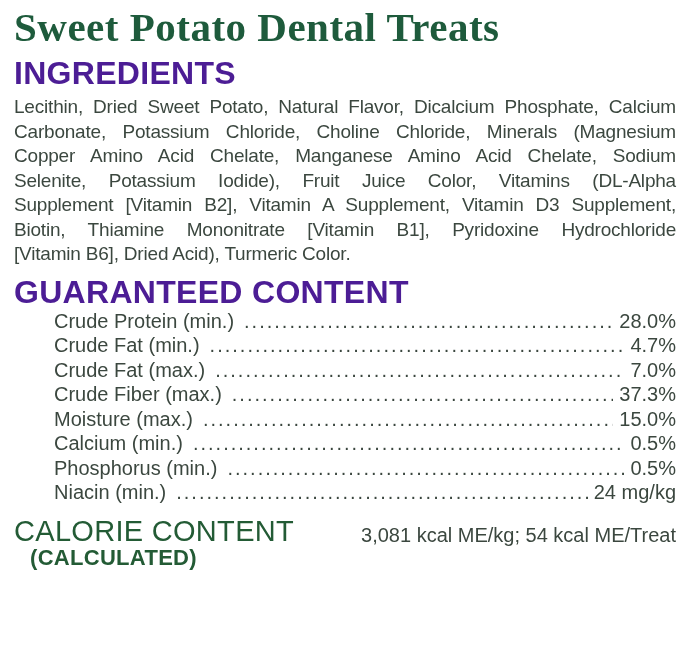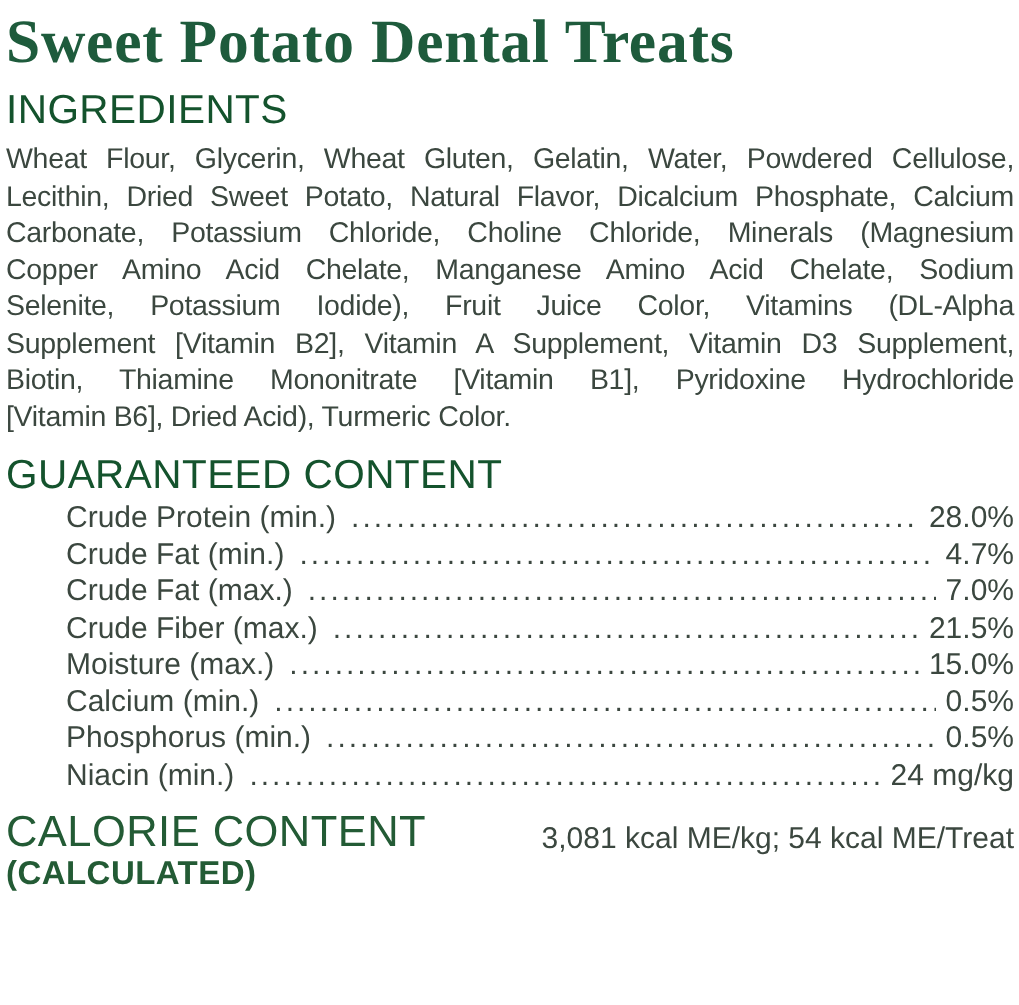--- a/index.html
+++ b/index.html
@@ -5,38 +5,38 @@
   html, body {
     margin: 0;
     padding: 0;
     background: #ffffff;
   }
   .page {
     position: relative;
     width: 679px;
     height: 670px;
     box-sizing: border-box;
-    padding: 3px 3px 0 4px;
+    padding: 3px 3px 0 14px;
     background: #ffffff;
     font-family: "Liberation Sans", sans-serif;
     overflow: hidden;
   }
   .title {
     font-family: "Liberation Serif", serif;
     font-weight: 700;
     color: #1e5b3c;
     font-size: 41px;
     line-height: 44px;
     letter-spacing: 0.5px;
     margin: 2px 0 0 0;
   }
   .sec-heading {
-    font-weight: 400;
-    color: #14532d;
-    font-size: 27px;
+    font-weight: 700;
+    color: #4c1d95;
+    font-size: 32px;
     line-height: 28px;
     letter-spacing: 0.3px;
     margin: 0;
   }
   .ing-heading { margin-top: 10px; }
   .ga-heading  { margin-top: 11px; }
   .para {
     margin-top: 8px;
     color: #3b473f;
     font-size: 19px;
@@ -88,40 +88,40 @@
     font-size: 29px;
     line-height: 30px;
     letter-spacing: 0.3px;
   }
   .cal-subheading {
     font-weight: 700;
     color: #235b35;
     font-size: 22px;
     line-height: 24px;
     letter-spacing: 0.3px;
+    margin-left: 16px;
   }
   .cal-value {
     color: #3b473f;
     font-size: 20px;
     line-height: 24px;
     margin-top: 7px;
     white-space: nowrap;
   }
 </style>
 </head>
 <body>
 
 <div class="page">
 
   <h1 class="title">Sweet Potato Dental Treats</h1>
 
   <section>
     <h2 class="sec-heading ing-heading">INGREDIENTS</h2>
     <div class="para">
-      <div class="jline">Wheat Flour, Glycerin, Wheat Gluten, Gelatin, Water, Powdered Cellulose,</div>
       <div class="jline">Lecithin, Dried Sweet Potato, Natural Flavor, Dicalcium Phosphate, Calcium</div>
       <div class="jline">Carbonate, Potassium Chloride, Choline Chloride, Minerals (Magnesium</div>
       <div class="jline">Copper Amino Acid Chelate, Manganese Amino Acid Chelate, Sodium</div>
       <div class="jline">Selenite, Potassium Iodide), Fruit Juice Color, Vitamins (DL-Alpha</div>
       <div class="jline">Supplement [Vitamin B2], Vitamin A Supplement, Vitamin D3 Supplement,</div>
       <div class="jline">Biotin, Thiamine Mononitrate [Vitamin B1], Pyridoxine Hydrochloride</div>
       <div class="jline last">[Vitamin B6], Dried Acid), Turmeric Color.</div>
     </div>
   </section>
 
@@ -139,21 +139,21 @@
         <span class="val">4.7%</span>
       </div>
       <div class="row">
         <span class="lbl">Crude Fat (max.)</span>
         <span class="dots"></span>
         <span class="val">7.0%</span>
       </div>
       <div class="row">
         <span class="lbl">Crude Fiber (max.)</span>
         <span class="dots"></span>
-        <span class="val">21.5%</span>
+        <span class="val">37.3%</span>
       </div>
       <div class="row">
         <span class="lbl">Moisture (max.)</span>
         <span class="dots"></span>
         <span class="val">15.0%</span>
       </div>
       <div class="row">
         <span class="lbl">Calcium (min.)</span>
         <span class="dots"></span>
         <span class="val">0.5%</span>

